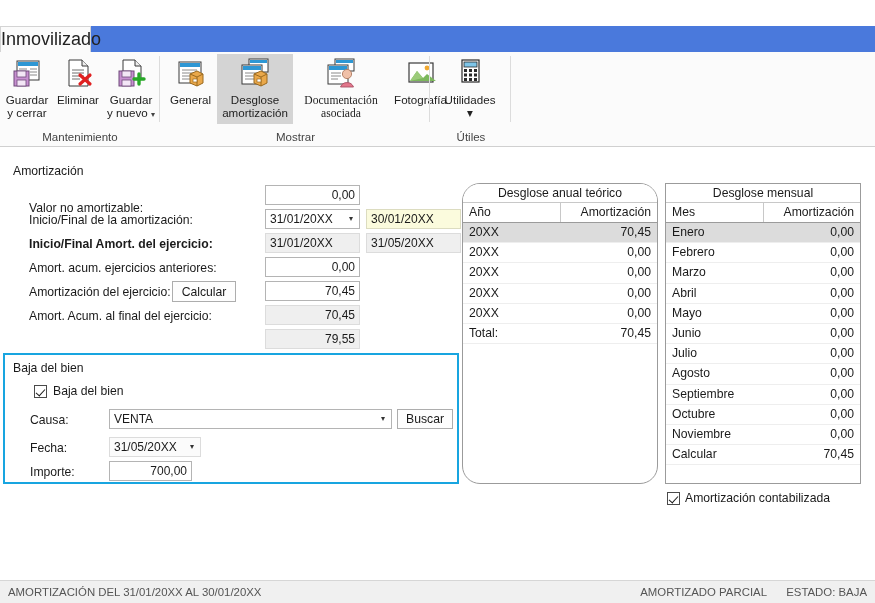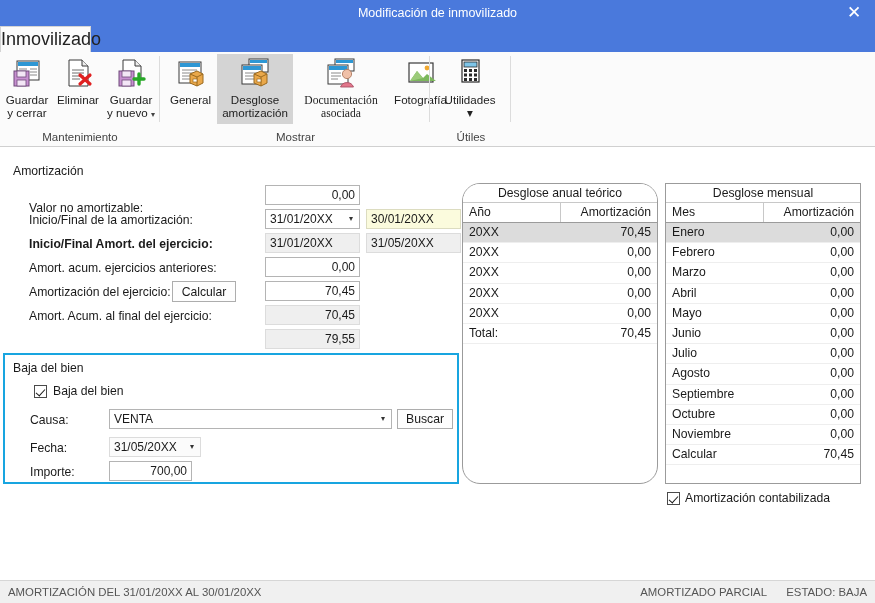--- a/index.html
+++ b/index.html
@@ -257,24 +257,20 @@
     line-height: 22px;
     font-size: 11.4px;
     color: #555;
   }
 </style>
 </head>
 <body>
 
 <div id="app">
 
-  <div class="titlebar">
-    <div class="titlebar-text">Modificación de inmovilizado</div>
-    <div class="close-btn">✕</div>
-  </div>
 
   <div class="tabstrip">
     <div class="tab-active">Inmovilizado</div>
   </div>
 
   <div class="ribbon">
 
     <div class="rgroup" style="left:0; width:160px;">
       <div class="rbtn" style="left:3px; width:48px;">
         <span class="ico">

